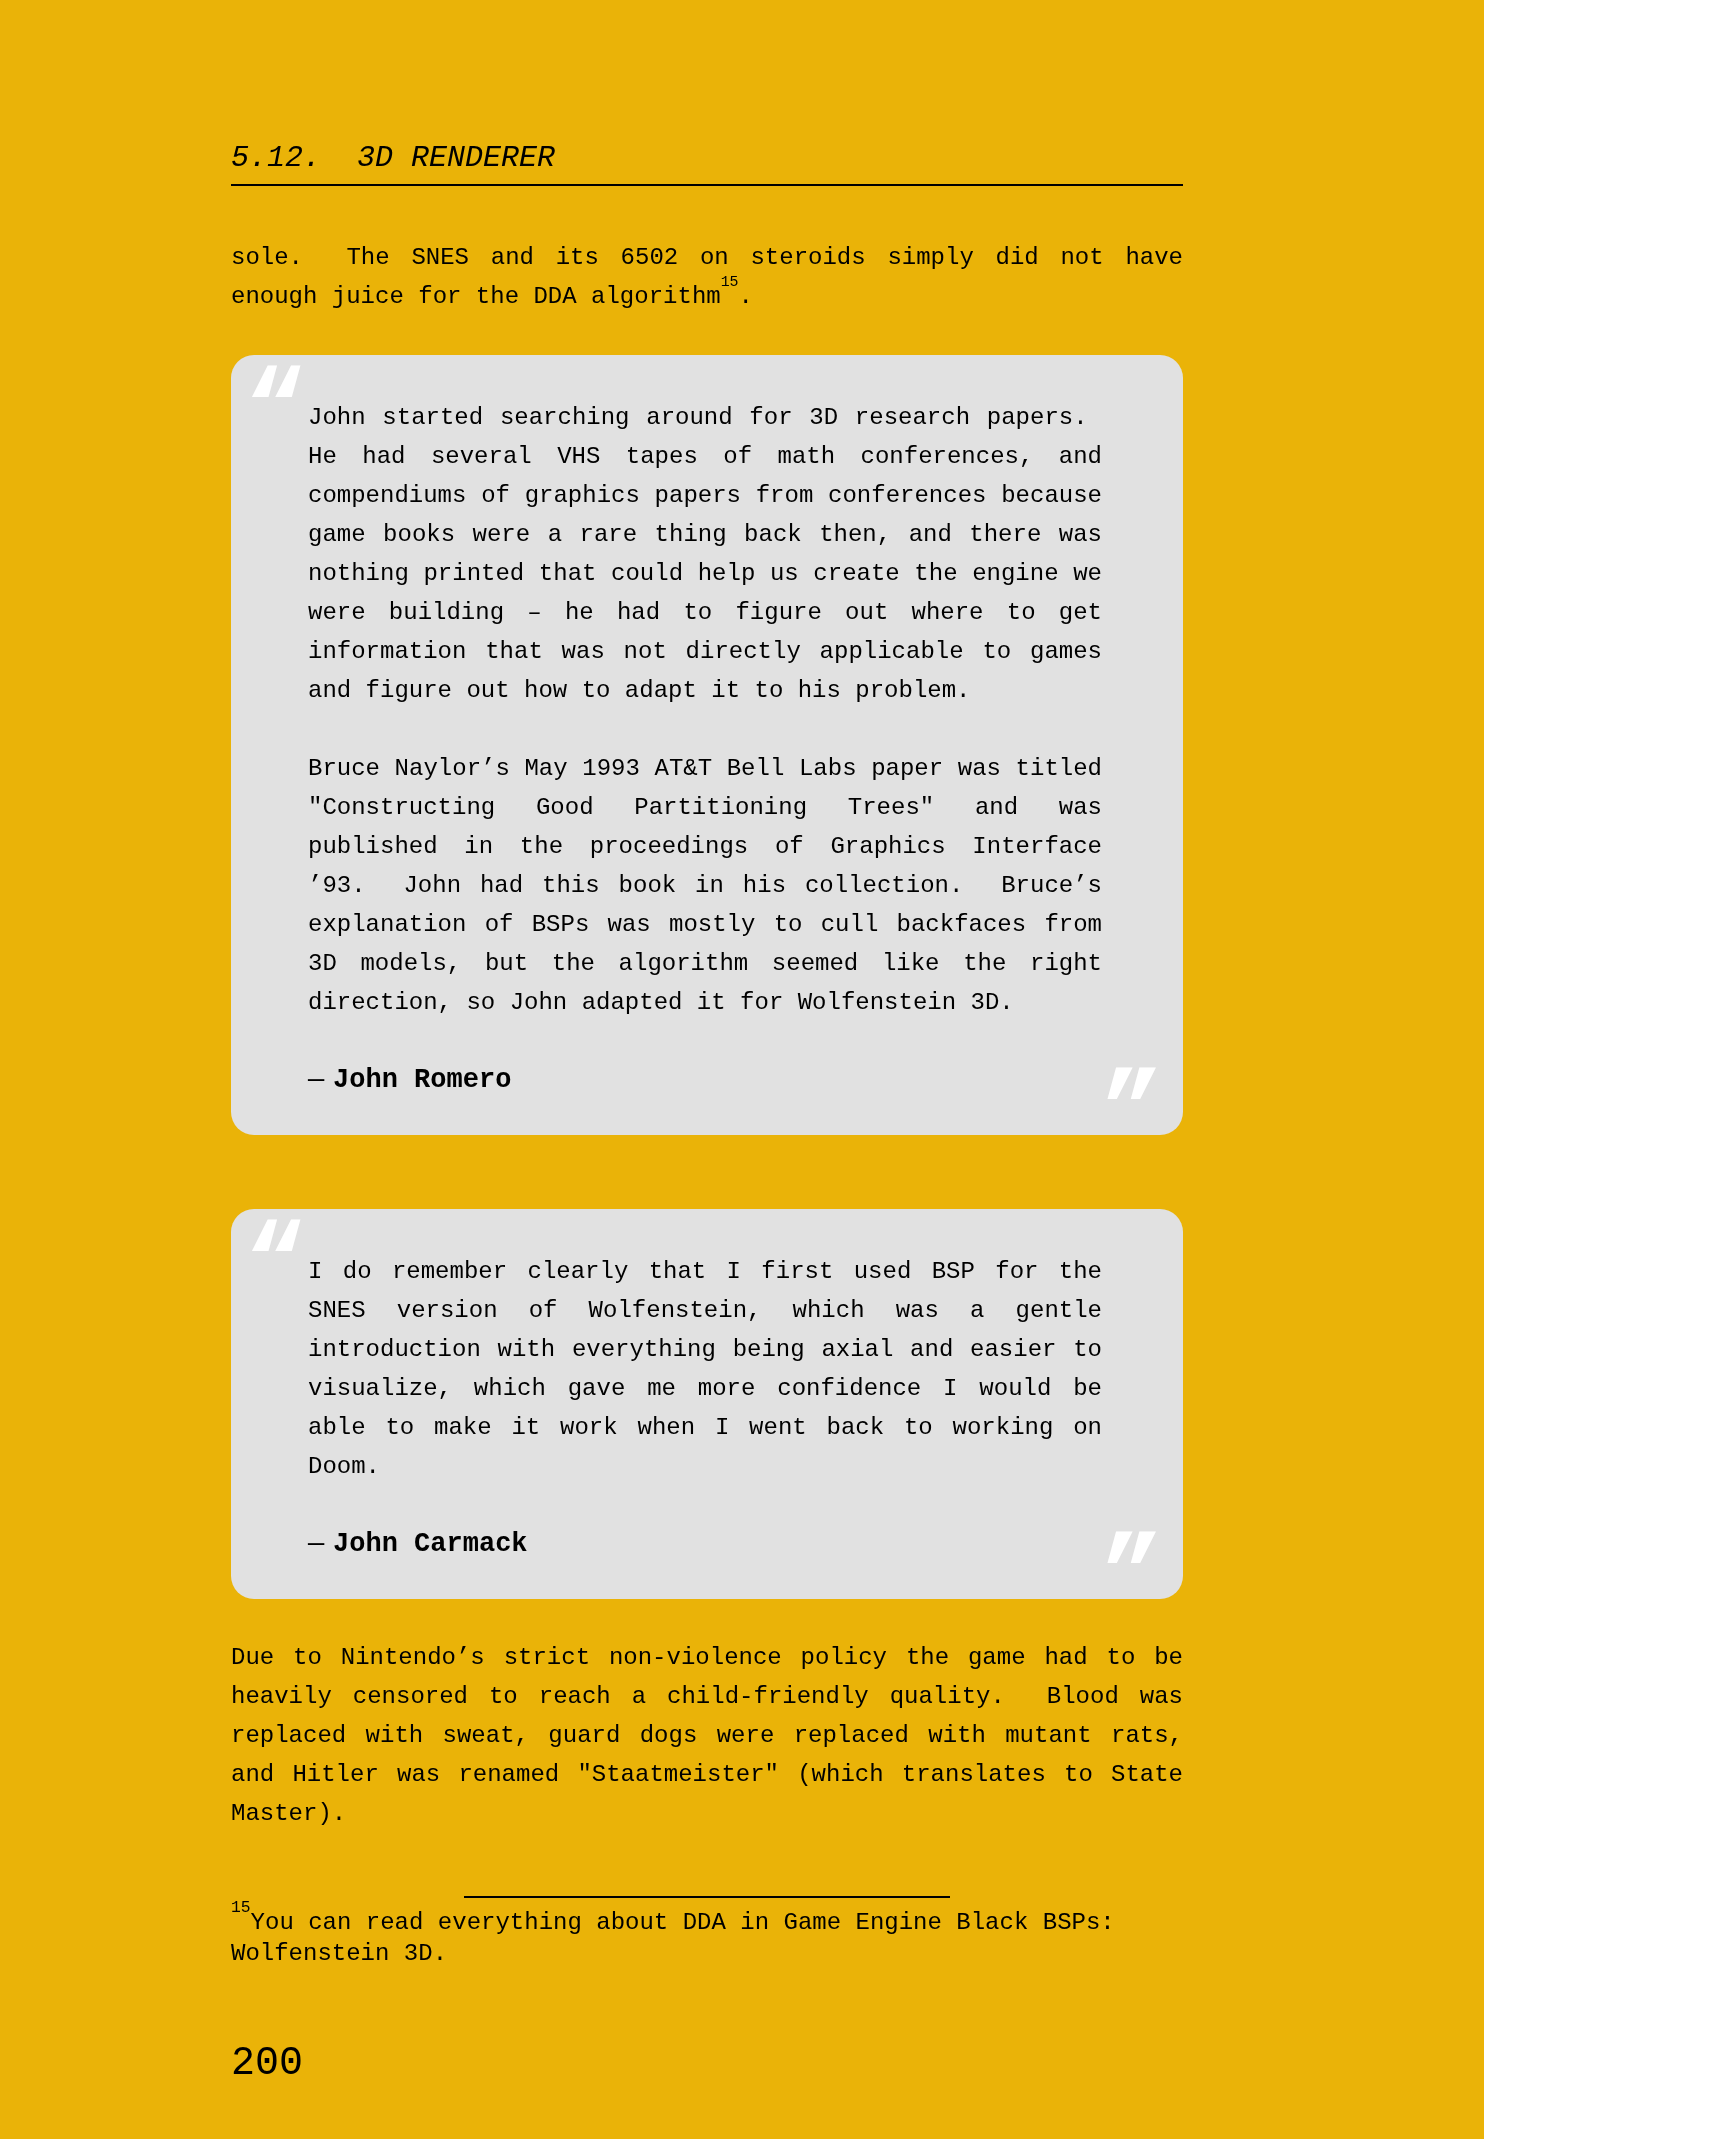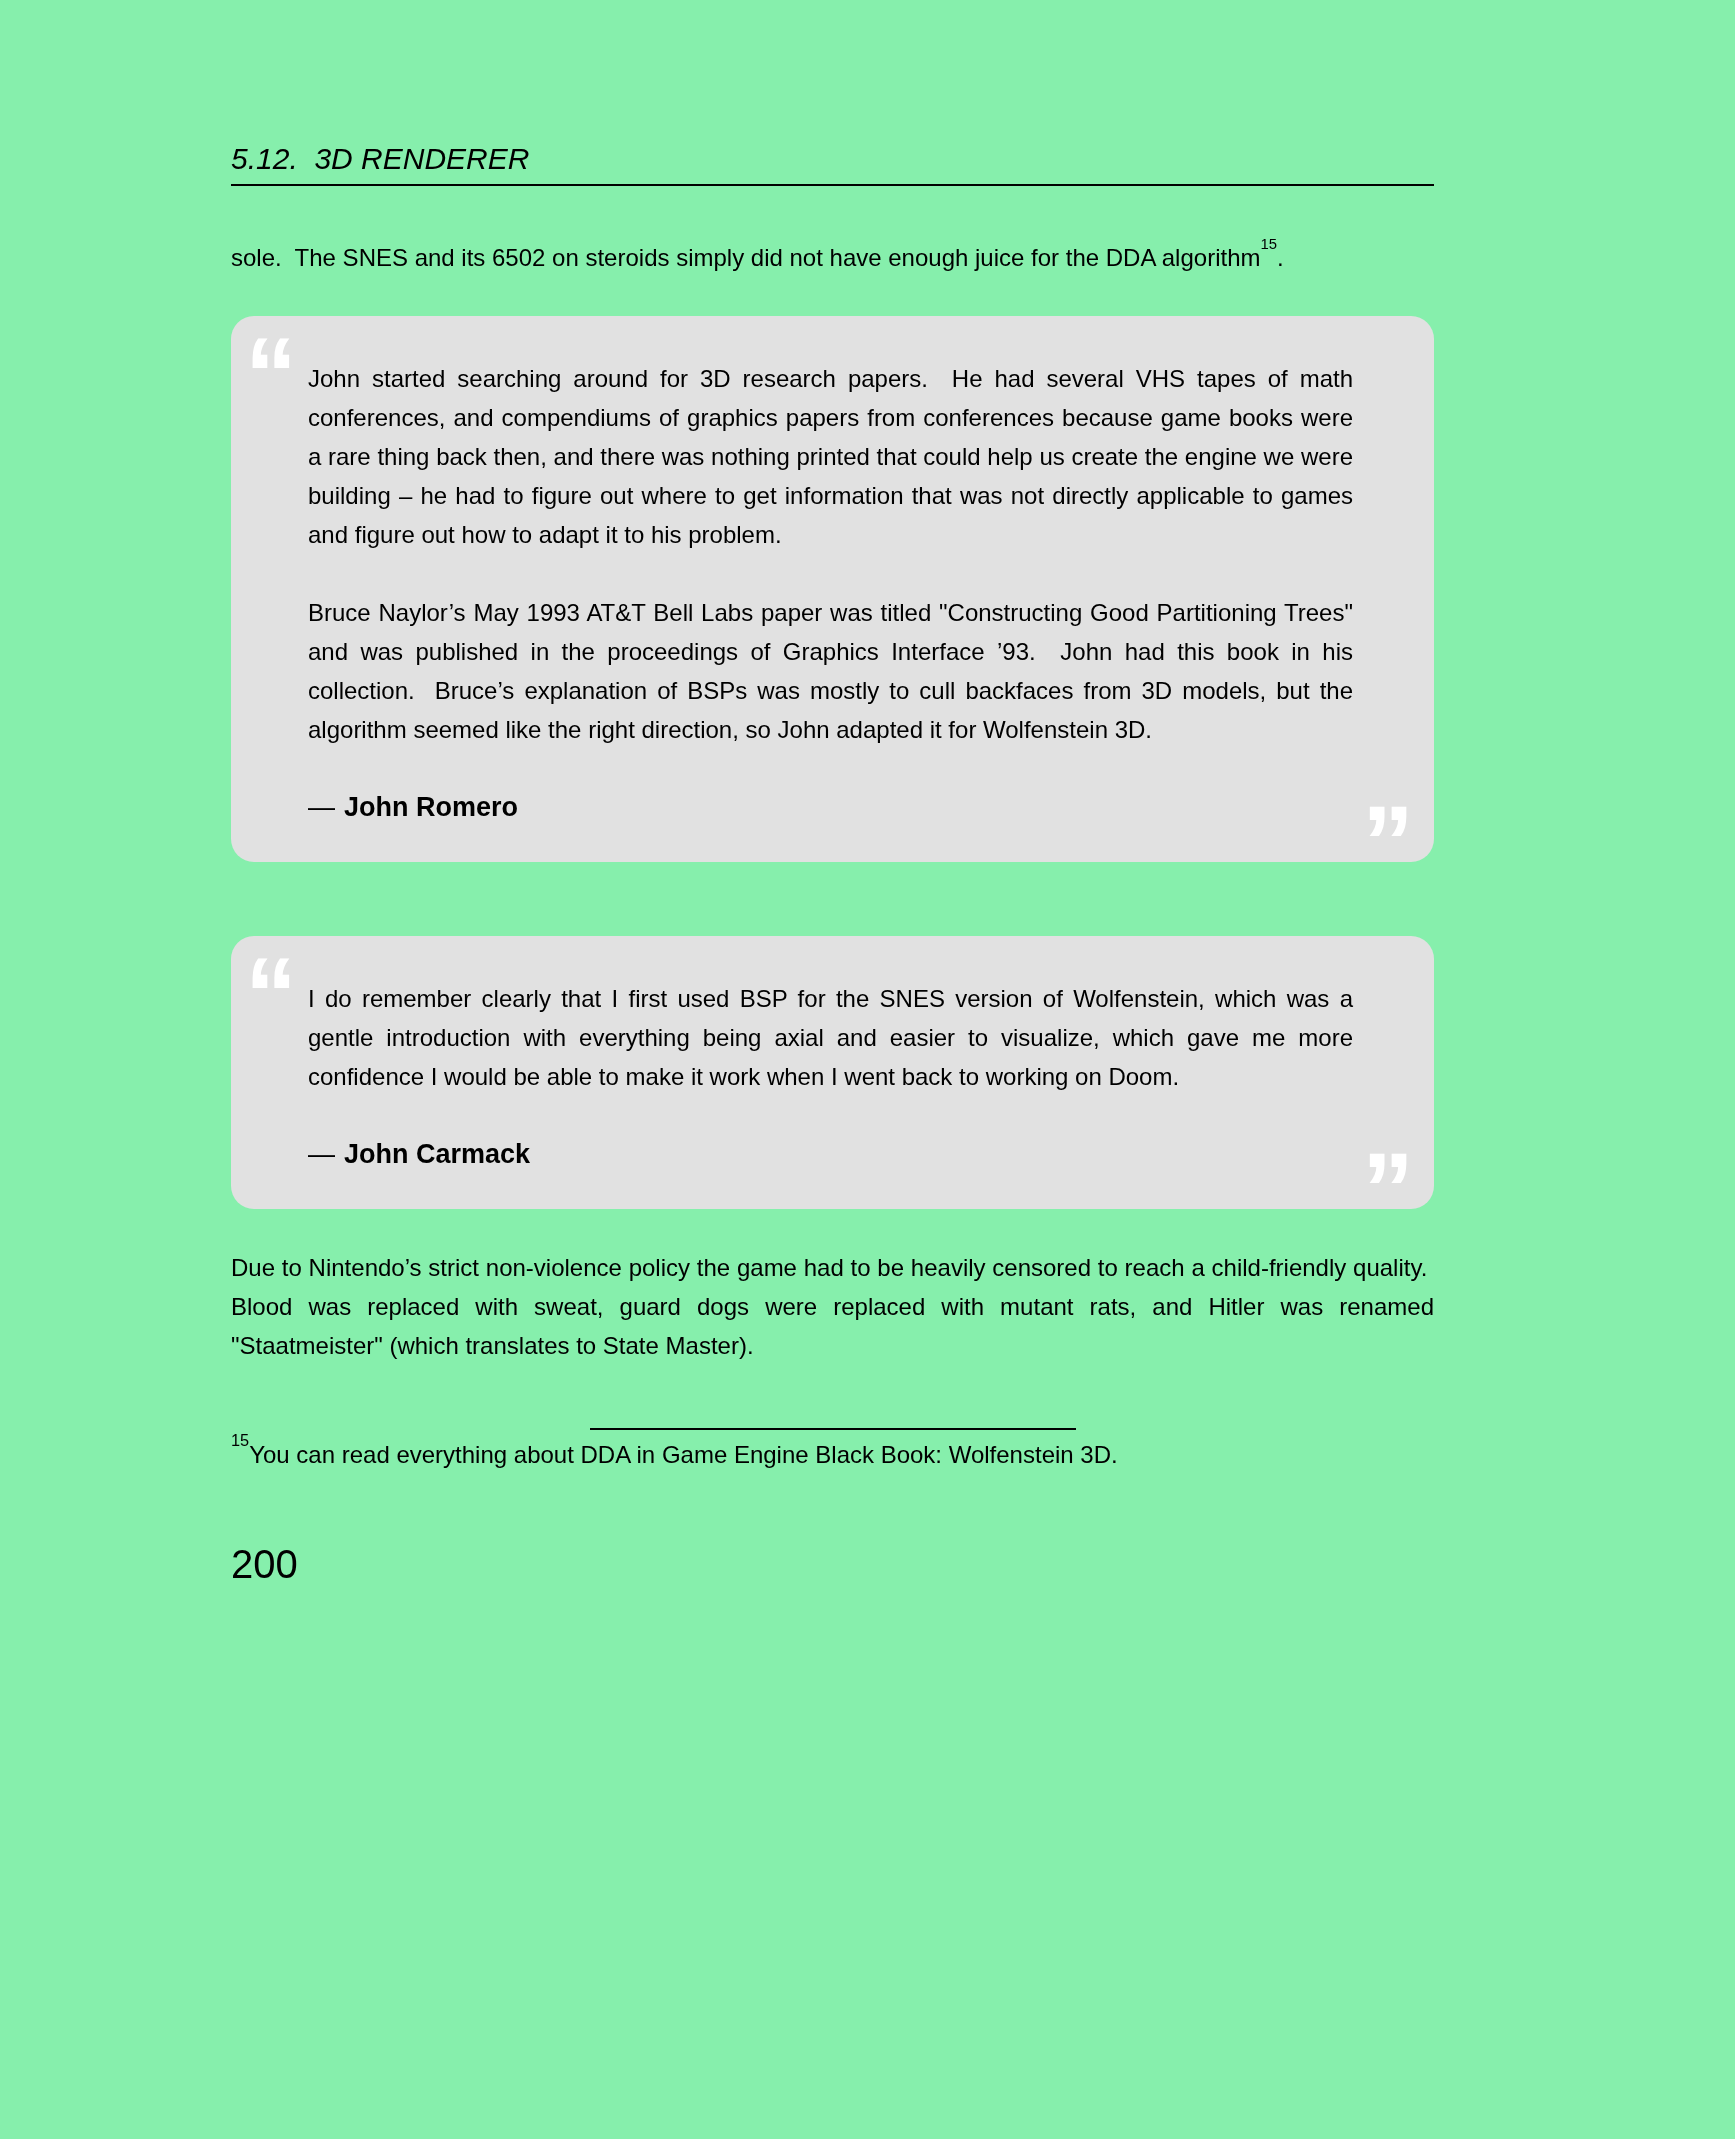--- a/index.html
+++ b/index.html
@@ -2,27 +2,27 @@
 <html style="--quote_box_bg: #e1e1e1; --quote_mark: #ffffff; --text: #000000;font-size:12.3px"><head>
 <meta charset="utf-8">
 <style>
   html, body {
     margin: 0;
     padding: 0;
     background: #ffffff;
   }
   .page {
     position: relative;
-    width: 1735px;
+    width: 1484px;
     height: 2140px;
     box-sizing: border-box;
-    background: #86efac;
+    background: #eab308;
     padding: 141px 301px 0 231px;
     overflow: hidden;
-    font-family: Liberation Sans, sans-serif;
+    font-family: Liberation Mono, monospace;
     color: var(--text, #000000);
   }
   p { margin: 0; }
 
   
   .running-header {
     display: flex;
     justify-content: space-between;
     align-items: baseline;
     font-style: italic;
@@ -133,19 +133,19 @@
       <p class="body">I do remember clearly that I first used BSP for the SNES version of Wolfen­stein, which was a gentle introduction with everything being axial and easier to visualize, which gave me more confidence I would be able to make it work when I went back to working on Doom.</p>
       <p class="attribution"><span>—</span><span class="attr-name">John Carmack</span></p>
     </div>
     <span class="quote-mark close">”</span>
   </section>
 
   <p class="body para">Due to Nintendo’s strict non-violence policy the game had to be heavily censored to reach a child-friendly quality.&nbsp; Blood was replaced with sweat, guard dogs were replaced with mutant rats, and Hitler was renamed "Staatmeister" (which translates to State Master).</p>
 
   <div class="footnote-area">
     <hr class="footnote-rule">
-    <p class="footnote"><sup class="sup">15</sup><span>You can read everything about DDA in Game Engine Black Book: Wolfenstein 3D.</span></p>
+    <p class="footnote"><sup class="sup">15</sup><span>You can read everything about DDA in Game Engine Black BSPs: Wolfenstein 3D.</span></p>
   </div>
 
   <div class="page-number">200</div>
 
 </div>
 
 
 </body></html>

